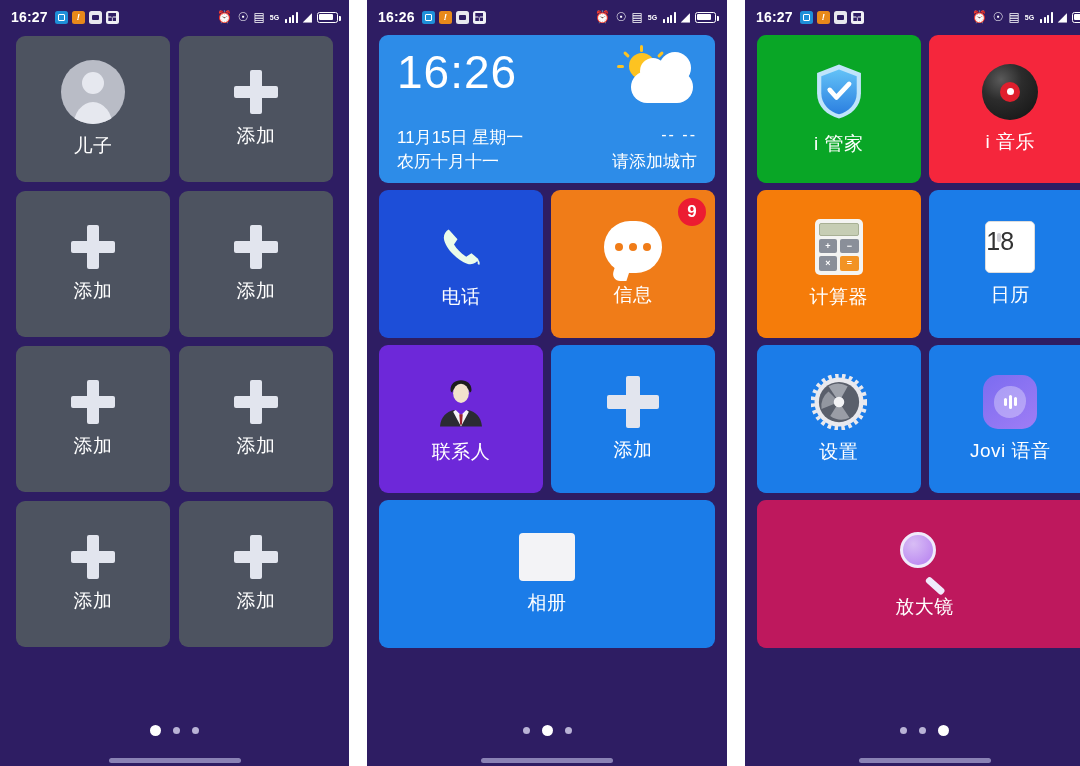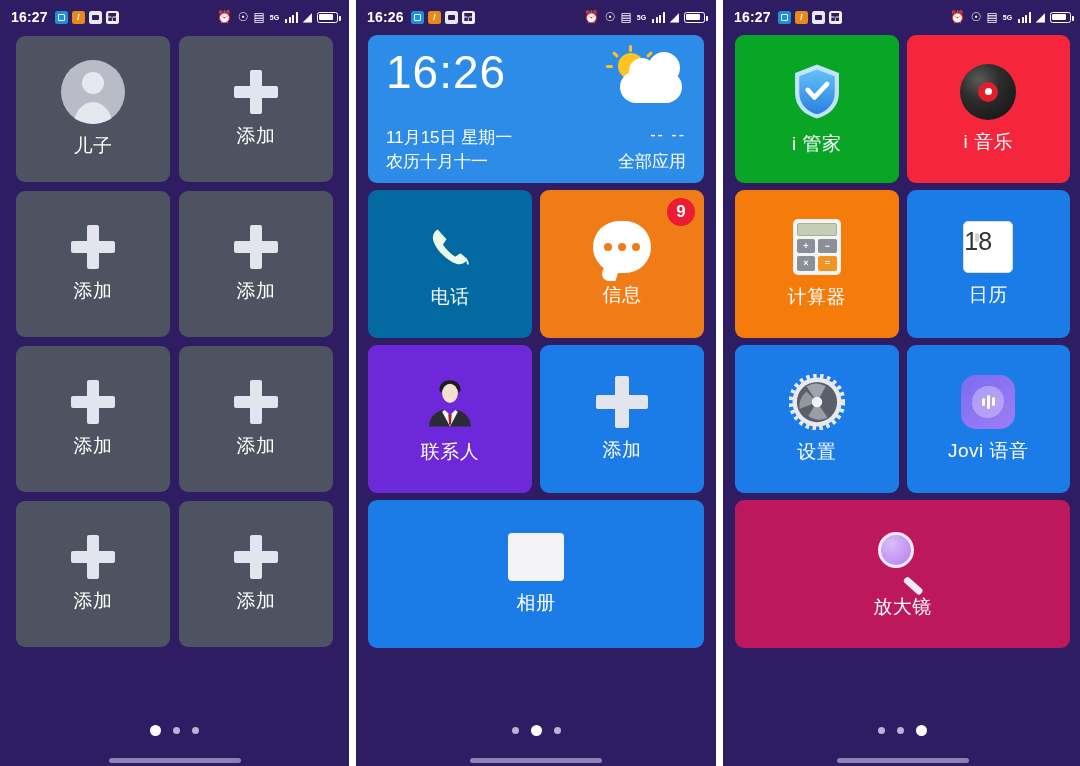--- a/index.html
+++ b/index.html
@@ -4,21 +4,21 @@
 <style>
   * { margin:0; padding:0; box-sizing:border-box; }
   html,body {
     width:1080px; height:766px;
     background:#ffffff;
     font-family:"Liberation Sans","DejaVu Sans",sans-serif;
     overflow:hidden;
   }
   #screens {
     display:flex; width:1080px; height:592px;
-    background:#ffffff; gap:7px;
+    background:#ffffff; gap:18px;
   }
   .phone {
     position:relative;
     height:766px;
     background:#2e1d63;
     overflow:hidden;
     flex:0 0 auto;
   }
   .phone.p1 { width:349px; }
   .phone.p2 { width:360px; }
@@ -362,27 +362,27 @@
           <span class="sunray" style="left:42px;top:2px;width:7px;height:3px;transform:rotate(-45deg);"></span>
           <span class="cloud"></span>
         </div>
         <div class="w-bottom">
           <div class="w-dates">
             <div class="w-date">11月15日  星期一</div>
             <div class="w-lunar">农历十月十一</div>
           </div>
           <div class="w-right">
             <div class="w-temp">-- --</div>
-            <div class="w-city">全部应用</div>
+            <div class="w-city">请添加城市</div>
           </div>
         </div>
       </div>
 
       <div class="row">
-        <div class="tile" style="background:#0369a1">
+        <div class="tile" style="background:#1d4ed8">
           <span class="icon ico-phone">
             <svg viewBox="0 0 64 64">
                 <path d="M18 12c-4 2-7 7-5 13 3 10 16 23 26 26 6 2 11-1 13-5l-8-7-6 4c-5-3-11-9-14-14l4-6-10-11z" fill="#eafbe9"></path>
                 <path d="M50 46c2 2 3 4 2 6" stroke="#eafbe9" stroke-width="2" fill="none"></path>
               </svg>
           </span>
           <span class="label">电话</span>
         </div>
         <div class="tile" style="background:#f07c18">
           <span class="badge">9</span>

